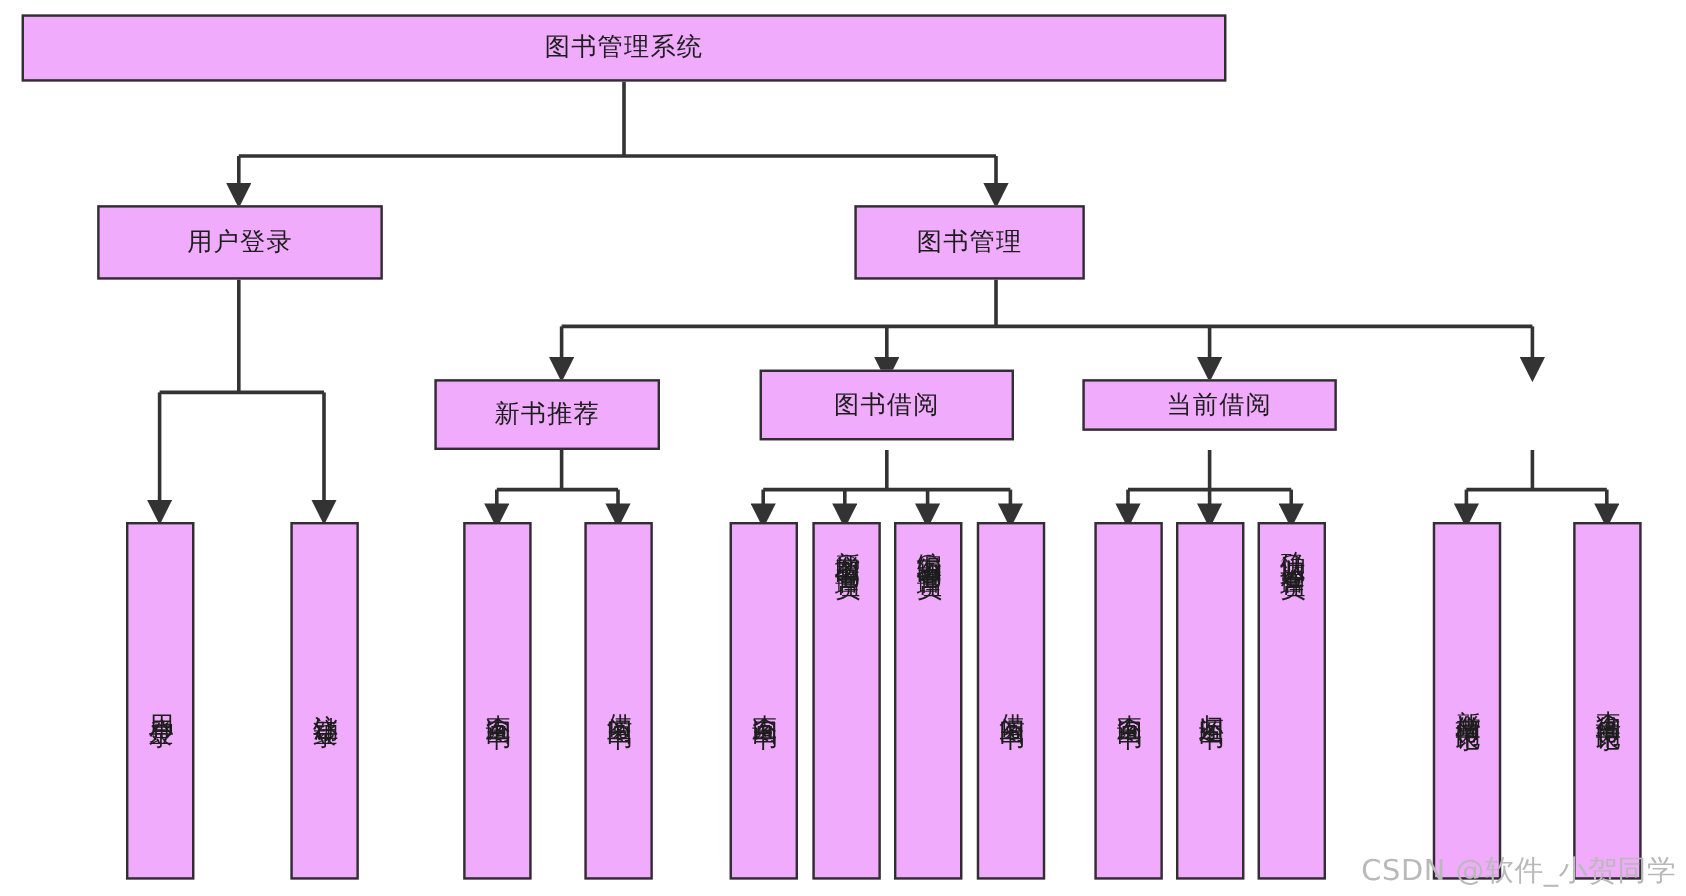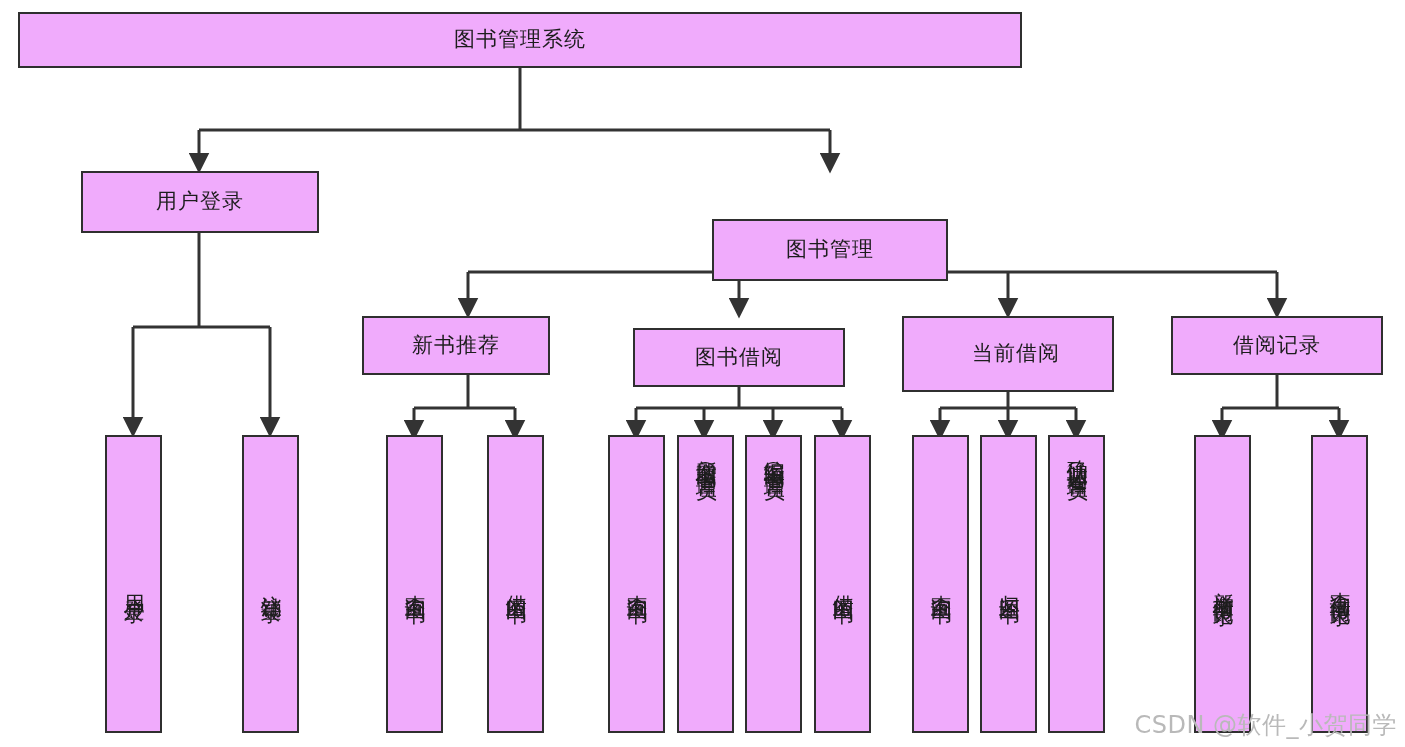--- a/index.html
+++ b/index.html
@@ -135,39 +135,36 @@
   </svg>
 
   <div class="node-box" style="left:18px; top:12px; width:1004px; height:56px;">
     <span class="node-label-h">图书管理系统</span>
   </div>
 
   <div class="node-box" style="left:81px; top:171px; width:238px; height:62px;">
     <span class="node-label-h">用户登录</span>
   </div>
 
-  <div class="node-box" style="left:712px; top:171px; width:236px; height:62px;margin-top:48px;">
+  <div class="node-box" style="left:712px; top:171px; width:192px; height:62px;">
     <span class="node-label-h">图书管理</span>
   </div>
 
   <div class="node-box" style="left:362px; top:316px; width:188px; height:59px;">
     <span class="node-label-h">新书推荐</span>
   </div>
 
-  <div class="node-box" style="left:633px; top:328px; width:212px; height:59px;">
+  <div class="node-box" style="left:633px; top:308px; width:212px; height:59px;">
     <span class="node-label-h">图书借阅</span>
   </div>
 
-  <div class="node-box" style="left:902px; top:316px; width:212px; height:76px;padding-left:16px;">
+  <div class="node-box" style="left:902px; top:316px; width:212px; height:43px;padding-left:16px;">
     <span class="node-label-h">当前借阅</span>
   </div>
 
-  <div class="node-box" style="left:1171px; top:316px; width:212px; height:59px;">
-    <span class="node-label-h">借阅记录</span>
-  </div>
 
   <div class="node-box leafbox centered" style="left:105px; top:435px; width:57px; height:298px;">
     <span class="node-label-v">用户登录</span>
   </div>
 
   <div class="node-box leafbox centered" style="left:242px; top:435px; width:57px; height:298px;">
     <span class="node-label-v">注销登录</span>
   </div>
 
   <div class="node-box leafbox centered" style="left:386px; top:435px; width:57px; height:298px;">

